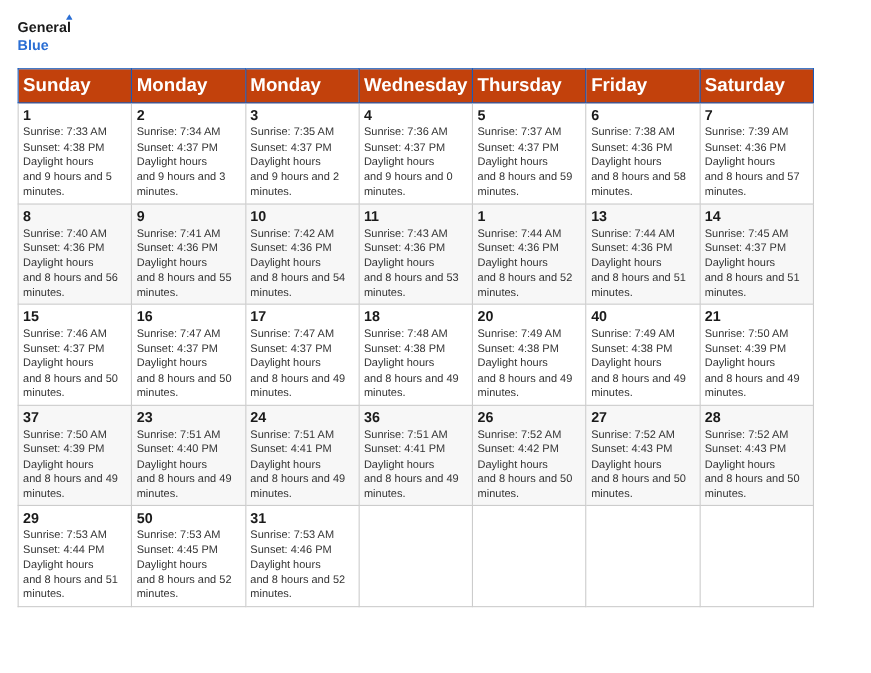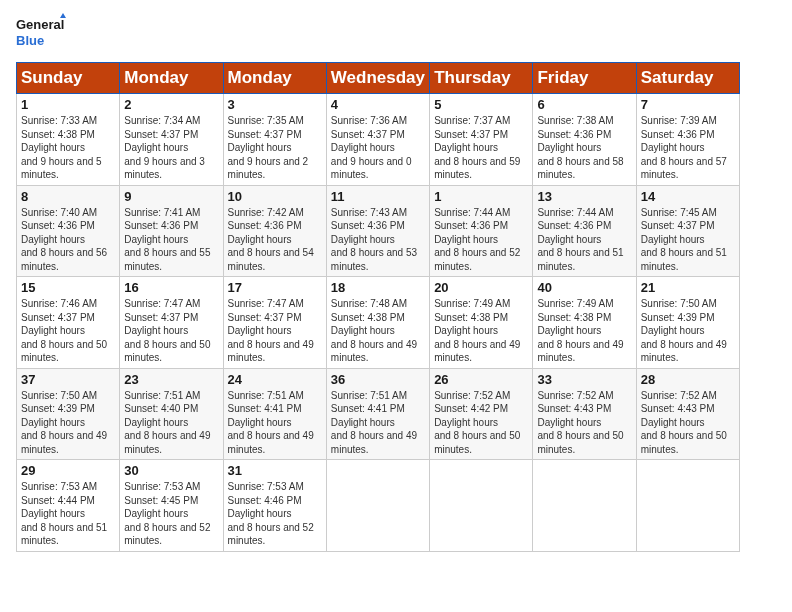--- a/index.html
+++ b/index.html
@@ -348,21 +348,21 @@
           <td>
           <span class="day-number">26</span>
           <div class="day-info">
             Sunrise: 7:52 AM<br>
             Sunset: 4:42 PM<br>
             Daylight hours<br>
             and 8 hours and 50 minutes.
           </div>
         </td>
           <td>
-          <span class="day-number">33</span>
+          <span class="day-number">27</span>
           <div class="day-info">
             Sunrise: 7:52 AM<br>
             Sunset: 4:43 PM<br>
             Daylight hours<br>
             and 8 hours and 50 minutes.
           </div>
         </td>
           <td>
           <span class="day-number">28</span>
           <div class="day-info">
@@ -377,21 +377,21 @@
           <td>
           <span class="day-number">29</span>
           <div class="day-info">
             Sunrise: 7:53 AM<br>
             Sunset: 4:44 PM<br>
             Daylight hours<br>
             and 8 hours and 51 minutes.
           </div>
         </td>
           <td>
-          <span class="day-number">30</span>
+          <span class="day-number">50</span>
           <div class="day-info">
             Sunrise: 7:53 AM<br>
             Sunset: 4:45 PM<br>
             Daylight hours<br>
             and 8 hours and 52 minutes.
           </div>
         </td>
           <td>
           <span class="day-number">31</span>
           <div class="day-info">

